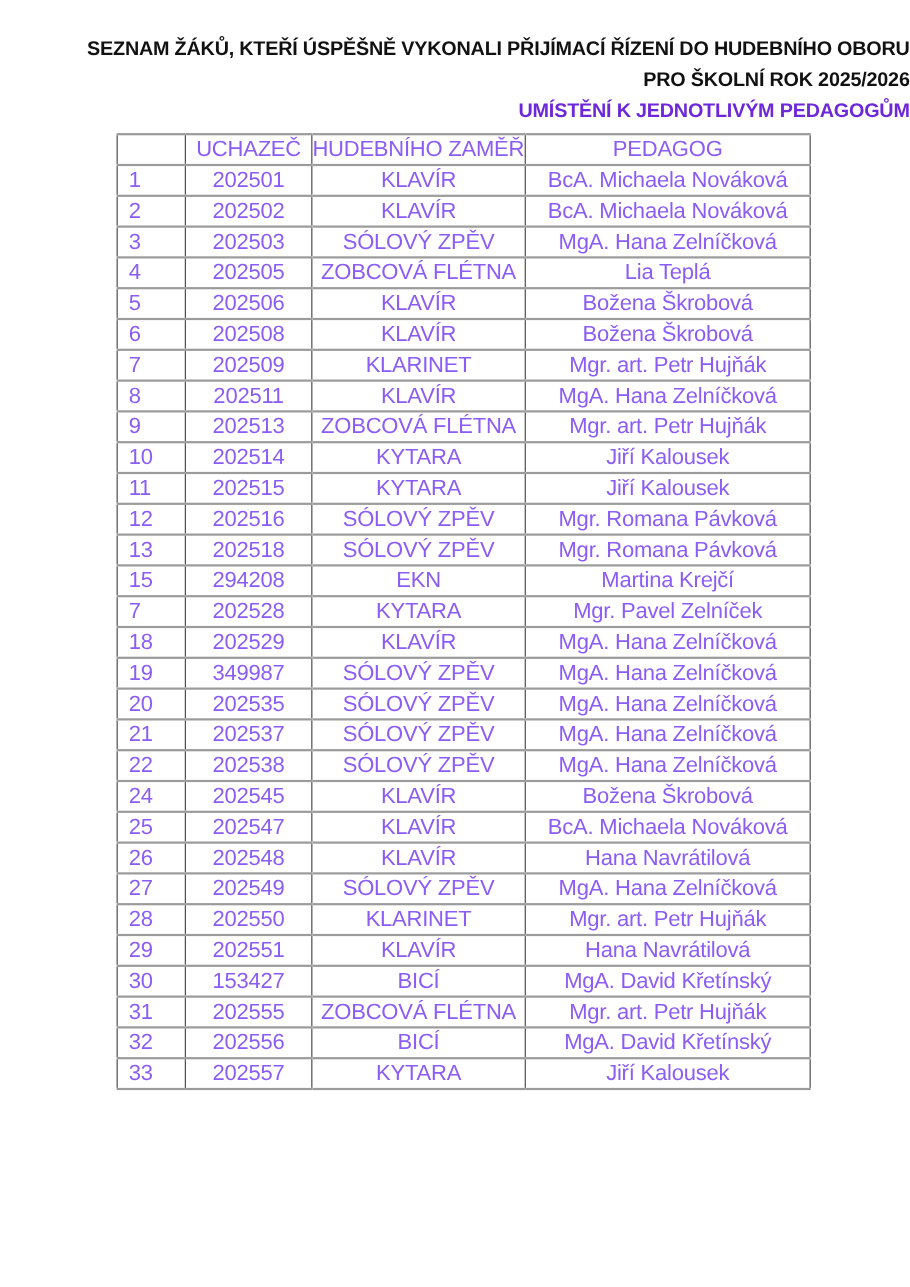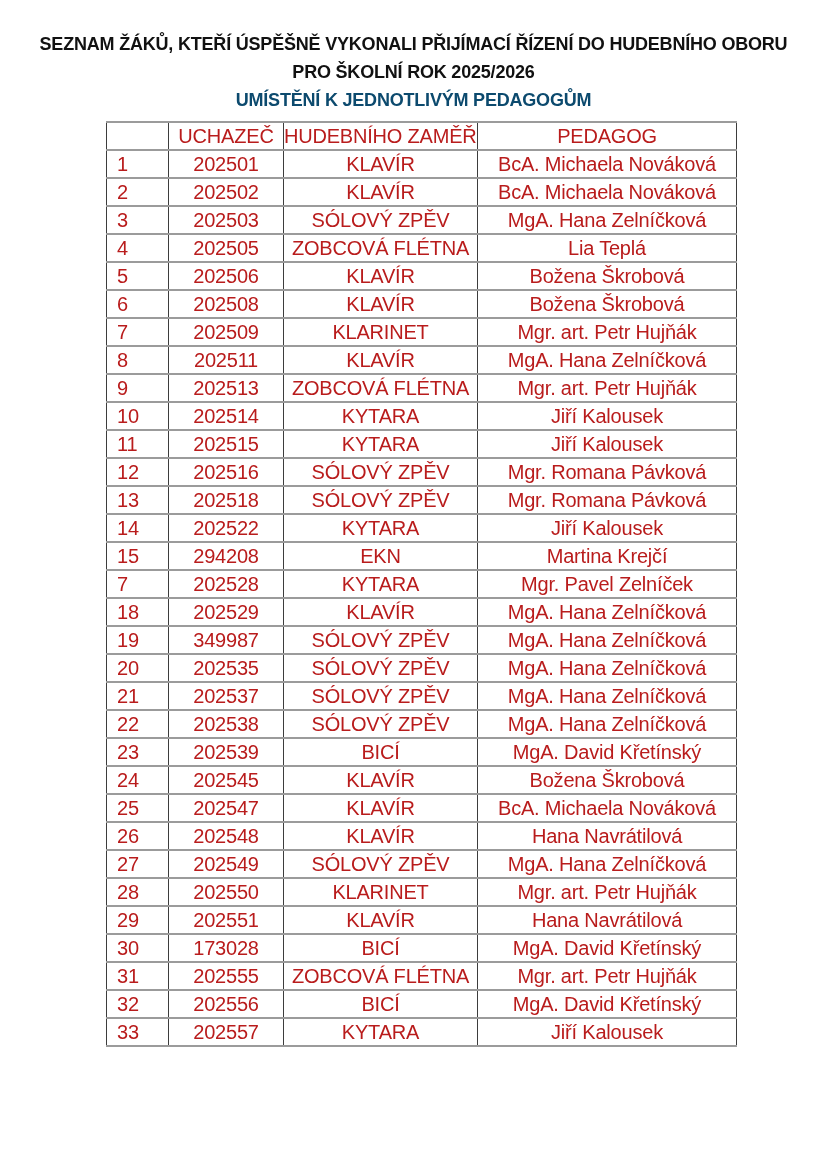--- a/index.html
+++ b/index.html
@@ -9,21 +9,21 @@
   }
   body {
     width: 827px;
     height: 1170px;
     font-family: "Liberation Sans", "DejaVu Sans", sans-serif;
     color: #1a1a1a;
     overflow: hidden;
   }
   .doc-header {
     padding-top: 30px;
-    text-align: center;
+    text-align: right;
   }
   .title-line {
     font-size: 18px;
     font-weight: bold;
     line-height: 28px;
     letter-spacing: -0.2px;
     color: #111111;
     margin: 0;
   }
   .subtitle-line {
@@ -35,21 +35,21 @@
   }
   .table-wrap {
     margin: 7px 0 0 106px;
   }
   table.results {
     border-collapse: collapse;
     table-layout: fixed;
     width: 630px;
     font-size: 20px;
     letter-spacing: -0.2px;
-    color: #b91c1c;
+    color: #8b5cf6;
   }
   col.c-num   { width: 62px; }
   col.c-appl  { width: 115px; }
   col.c-focus { width: 194px; }
   col.c-teach { width: 259px; }
   table.results th,
   table.results td {
     border-left: 1px solid #3d3d3d;
     border-right: 1px solid #3d3d3d;
     border-top: 2px solid #9b9b9b;
@@ -66,21 +66,21 @@
     text-align: left;
     padding-left: 10px;
   }
 </style>
 </head>
 <body>
 
 <div class="doc-header">
   <p class="title-line">SEZNAM ŽÁKŮ, KTEŘÍ ÚSPĚŠNĚ VYKONALI PŘIJÍMACÍ ŘÍZENÍ DO HUDEBNÍHO OBORU</p>
   <p class="title-line">PRO ŠKOLNÍ ROK 2025/2026</p>
-  <p class="subtitle-line" style="color: #0c4a6e;">UMÍSTĚNÍ K JEDNOTLIVÝM PEDAGOGŮM</p>
+  <p class="subtitle-line" style="color: #6d28d9;">UMÍSTĚNÍ K JEDNOTLIVÝM PEDAGOGŮM</p>
 </div>
 
 <div class="table-wrap">
   <table class="results">
     <colgroup>
       <col class="c-num">
       <col class="c-appl">
       <col class="c-focus">
       <col class="c-teach">
     </colgroup>
@@ -165,26 +165,20 @@
           <td>SÓLOVÝ ZPĚV</td>
           <td>Mgr. Romana Pávková</td>
         </tr>
         <tr>
           <td class="num">13</td>
           <td>202518</td>
           <td>SÓLOVÝ ZPĚV</td>
           <td>Mgr. Romana Pávková</td>
         </tr>
         <tr>
-          <td class="num">14</td>
-          <td>202522</td>
-          <td>KYTARA</td>
-          <td>Jiří Kalousek</td>
-        </tr>
-        <tr>
           <td class="num">15</td>
           <td>294208</td>
           <td>EKN</td>
           <td>Martina Krejčí</td>
         </tr>
         <tr>
           <td class="num">7</td>
           <td>202528</td>
           <td>KYTARA</td>
           <td>Mgr. Pavel Zelníček</td>
@@ -213,26 +207,20 @@
           <td>SÓLOVÝ ZPĚV</td>
           <td>MgA. Hana Zelníčková</td>
         </tr>
         <tr>
           <td class="num">22</td>
           <td>202538</td>
           <td>SÓLOVÝ ZPĚV</td>
           <td>MgA. Hana Zelníčková</td>
         </tr>
         <tr>
-          <td class="num">23</td>
-          <td>202539</td>
-          <td>BICÍ</td>
-          <td>MgA. David Křetínský</td>
-        </tr>
-        <tr>
           <td class="num">24</td>
           <td>202545</td>
           <td>KLAVÍR</td>
           <td>Božena Škrobová</td>
         </tr>
         <tr>
           <td class="num">25</td>
           <td>202547</td>
           <td>KLAVÍR</td>
           <td>BcA. Michaela Nováková</td>
@@ -256,21 +244,21 @@
           <td>Mgr. art. Petr Hujňák</td>
         </tr>
         <tr>
           <td class="num">29</td>
           <td>202551</td>
           <td>KLAVÍR</td>
           <td>Hana Navrátilová</td>
         </tr>
         <tr>
           <td class="num">30</td>
-          <td>173028</td>
+          <td>153427</td>
           <td>BICÍ</td>
           <td>MgA. David Křetínský</td>
         </tr>
         <tr>
           <td class="num">31</td>
           <td>202555</td>
           <td>ZOBCOVÁ FLÉTNA</td>
           <td>Mgr. art. Petr Hujňák</td>
         </tr>
         <tr>

